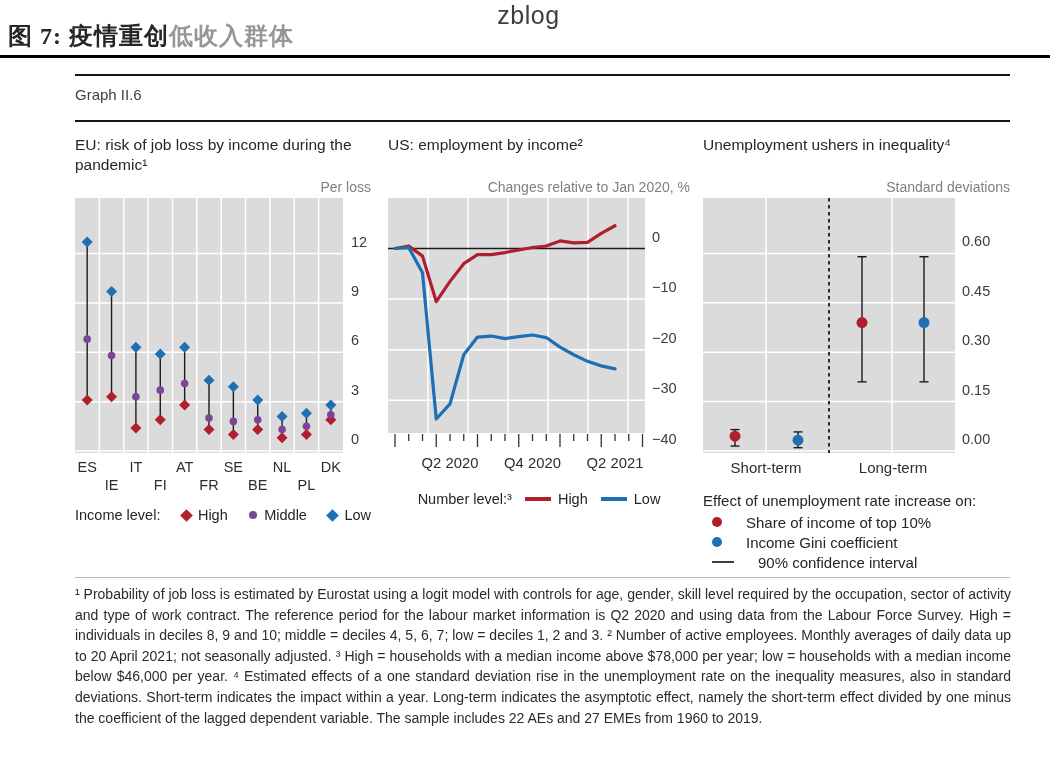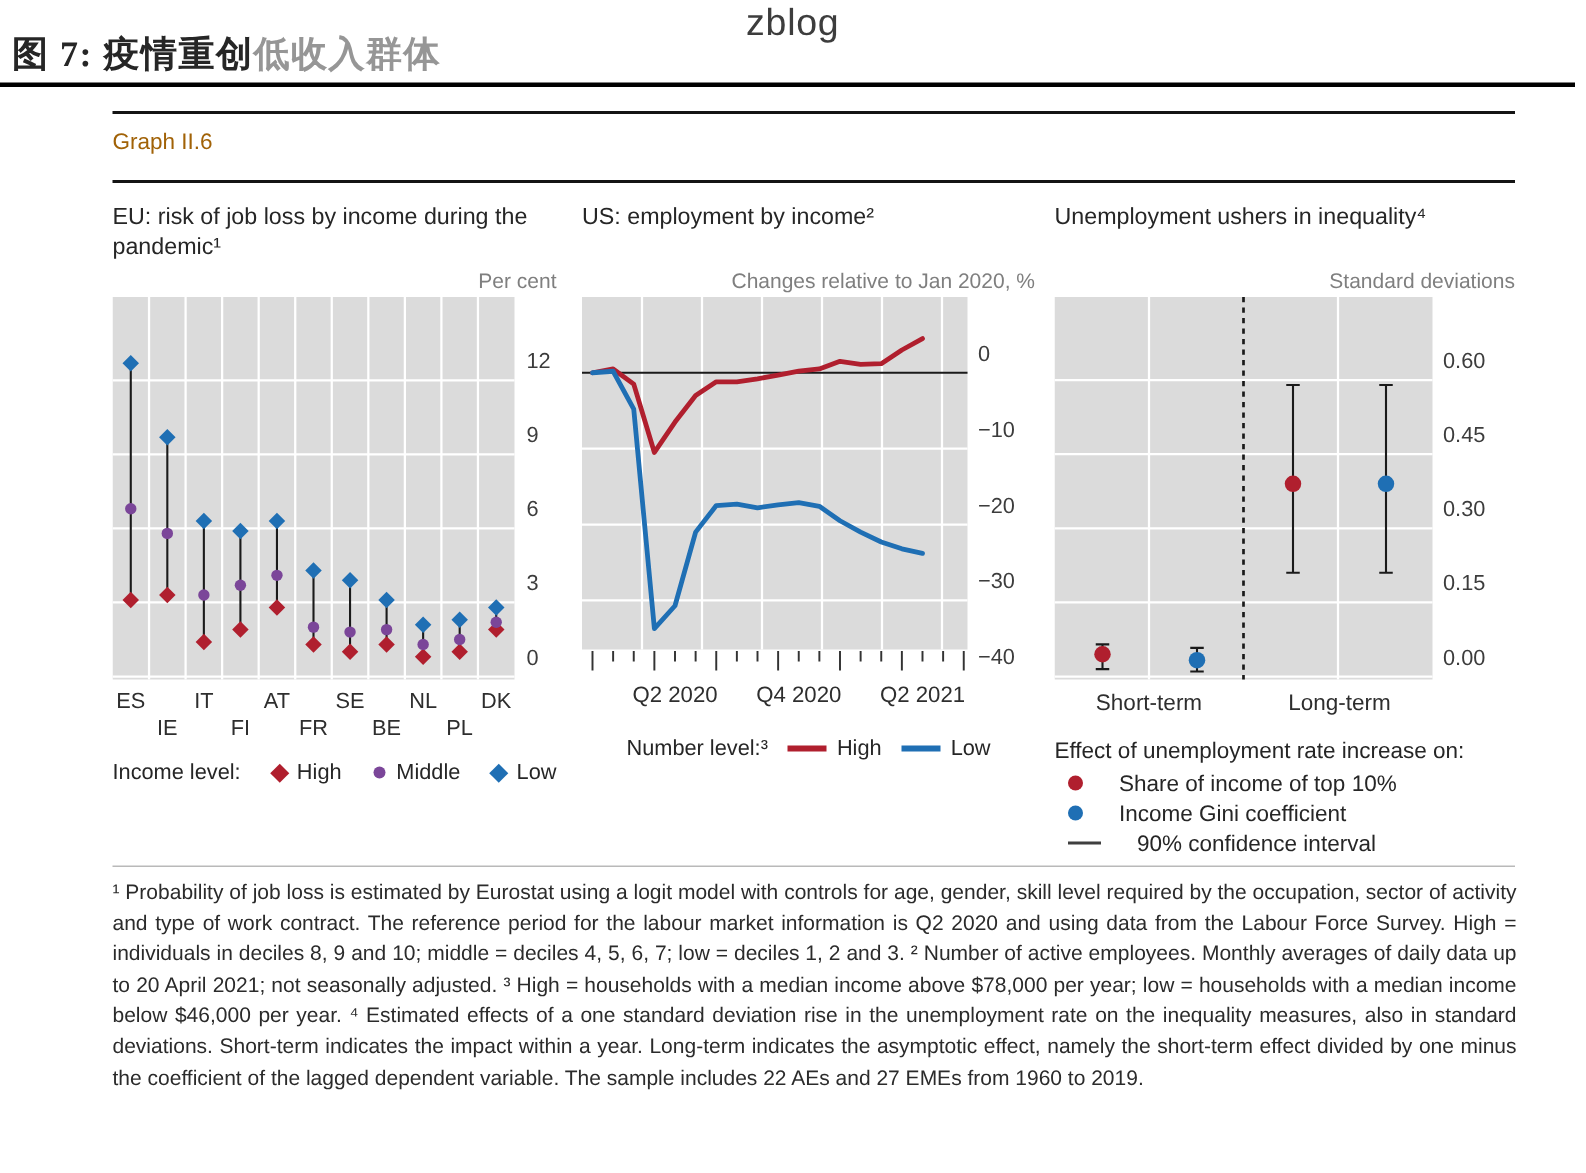--- a/index.html
+++ b/index.html
@@ -11,21 +11,21 @@
   .cn-title { position:absolute; left:8px; top:20px; font-size:24px; font-weight:bold; font-family:"Liberation Serif","DejaVu Serif",serif; letter-spacing:1px; }
   .cn-title .gray { color:#969696; }
 
   .rule-full { position:absolute; left:0; top:55px; width:1050px; height:3px; background:#000; }
   .g-rule { position:absolute; left:75px; width:935px; height:2px; background:#141414; }
   .g-rule.top { top:74px; }
   .g-rule.mid { top:120px; }
 
   .g-title-row { position:absolute; left:75px; top:86px; width:935px; display:flex; justify-content:space-between; align-items:baseline; }
   .g-title { font-size:17px; color:#262626; }
-  .g-number { font-size:15px; color:#a16207; }
+  .g-number { font-size:15px; color:#404040; }
 
   .panel { position:absolute; top:135px; }
   .panel.p1 { left:75px;  width:296px; }
   .panel.p2 { left:388px; width:302px; }
   .panel.p3 { left:703px; width:307px; }
   .panel-title { font-size:15.5px; line-height:20px; color:#262626; height:44px; }
   .unit-label { font-size:14px; color:#7f7f7f; text-align:right; height:18px; line-height:16px; margin-bottom:1px; }
   .panel svg { display:block; }
 
   .legend { position:absolute; font-size:14.5px; color:#262626; }
@@ -60,21 +60,21 @@
   <div class="g-rule top"></div>
 
   <div class="g-title-row">
     <span class="g-number">Graph II.6</span>
   </div>
 
   <div class="g-rule mid"></div>
 
   <div class="panel p1">
     <div class="panel-title">EU: risk of job loss by income during the pandemic¹</div>
-    <div class="unit-label">Per cent</div>
+    <div class="unit-label">Per loss</div>
     <svg id="svg-eu" width="296" height="300" viewBox="0 0 296 300">
         <rect x="0" y="0" width="268" height="255" fill="#DBDBDB"></rect>
         <line x1="24.363636363636363" y1="0" x2="24.363636363636363" y2="255" stroke="#FFFFFF" stroke-width="1.5"></line>
         <line x1="48.72727272727273" y1="0" x2="48.72727272727273" y2="255" stroke="#FFFFFF" stroke-width="1.5"></line>
         <line x1="73.0909090909091" y1="0" x2="73.0909090909091" y2="255" stroke="#FFFFFF" stroke-width="1.5"></line>
         <line x1="97.45454545454545" y1="0" x2="97.45454545454545" y2="255" stroke="#FFFFFF" stroke-width="1.5"></line>
         <line x1="121.81818181818181" y1="0" x2="121.81818181818181" y2="255" stroke="#FFFFFF" stroke-width="1.5"></line>
         <line x1="146.1818181818182" y1="0" x2="146.1818181818182" y2="255" stroke="#FFFFFF" stroke-width="1.5"></line>
         <line x1="170.54545454545453" y1="0" x2="170.54545454545453" y2="255" stroke="#FFFFFF" stroke-width="1.5"></line>
         <line x1="194.9090909090909" y1="0" x2="194.9090909090909" y2="255" stroke="#FFFFFF" stroke-width="1.5"></line>

